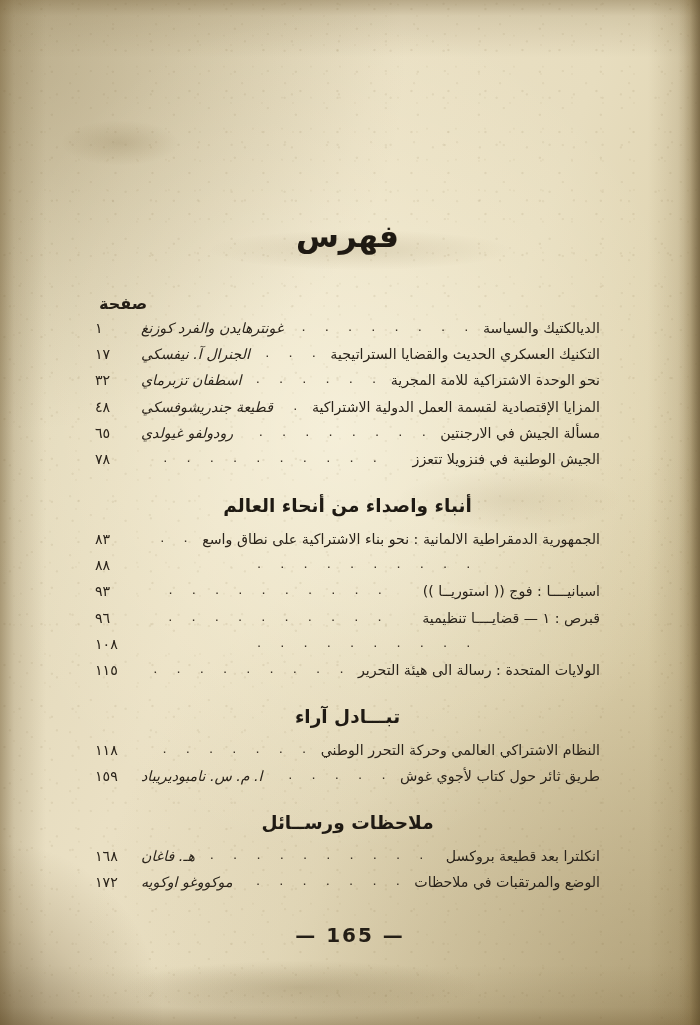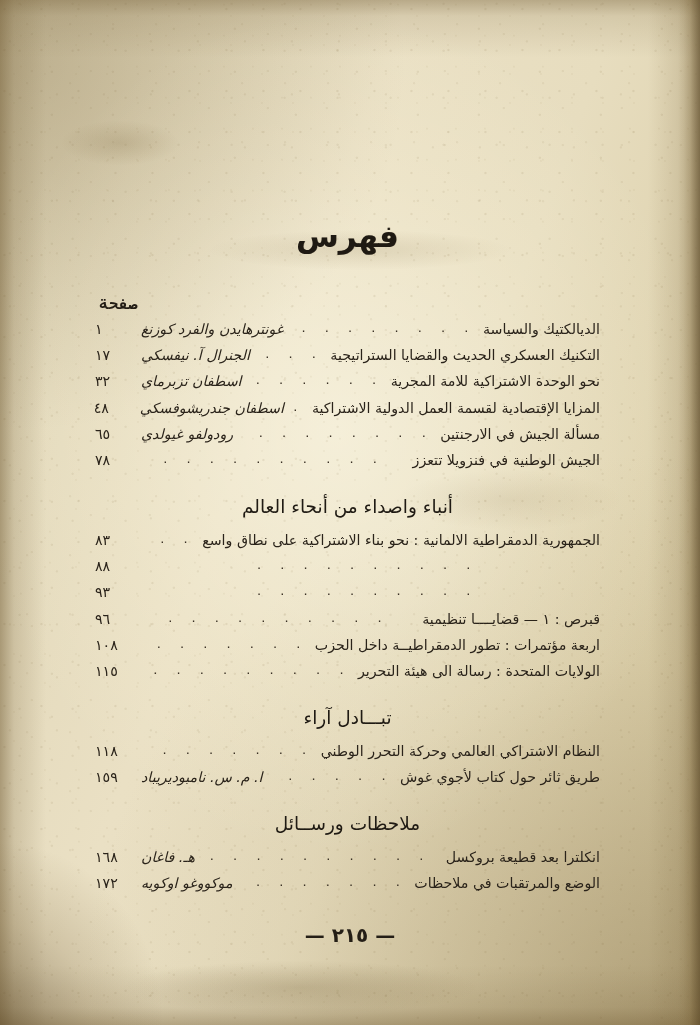--- a/index.html
+++ b/index.html
@@ -97,21 +97,20 @@
     text-shadow: 0.4px 0.4px 0 rgba(60,48,30,0.35);
   }
 
   .col-header {
     margin-top: 40px;
     font-size: 16px;
     font-weight: bold;
     text-align: left;
     padding-left: 4px;
     color: #241e16;
-    font-family: Liberation Mono, monospace;
   }
 
   .entries { margin-top: 6px; }
 
   .entry {
     display: flex;
     align-items: baseline;
     font-size: 14.2px;
     line-height: 1.32;
     margin-bottom: 7.5px;
@@ -139,21 +138,21 @@
     flex: 0 0 auto;
     width: 40px;
     text-align: left;
     direction: rtl;
     letter-spacing: 0.5px;
   }
 
   .section-head {
     text-align: center;
     font-size: 18.5px;
-    font-weight: normal;
+    font-weight: bold;
     margin: 26px 0 14px 0;
     color: #1f1a13;
     letter-spacing: 0.5px;
   }
 
   .footer {
     position: absolute;
     left: 0; right: 0;
     bottom: 78px;
     text-align: center;
@@ -195,21 +194,21 @@
           </div>
           <div class="entry">
             <span class="entry-title">نحو الوحدة الاشتراكية للامة المجرية</span>
             <span class="entry-leader">. . . . . . . . . .</span>
             <span class="entry-author">اسطفان تزبرماي</span>
             <span class="entry-page">٣٢</span>
           </div>
           <div class="entry">
             <span class="entry-title">المزايا الإقتصادية لقسمة العمل الدولية الاشتراكية</span>
             <span class="entry-leader">. . . . . . . . . .</span>
-            <span class="entry-author">اسطفان جندريشوفسكي</span>
+            <span class="entry-author">قطيعة جندريشوفسكي</span>
             <span class="entry-page">٤٨</span>
           </div>
           <div class="entry">
             <span class="entry-title">مسألة الجيش في الارجنتين</span>
             <span class="entry-leader">. . . . . . . . . .</span>
             <span class="entry-author">رودولفو غيولدي</span>
             <span class="entry-page">٦٥</span>
           </div>
           <div class="entry">
             <span class="entry-title">الجيش الوطنية في فنزويلا تتعزز</span>
@@ -222,30 +221,30 @@
           <div class="entry">
             <span class="entry-title">الجمهورية الدمقراطية الالمانية : نحو بناء الاشتراكية على نطاق واسع</span>
             <span class="entry-leader">. . . . . . . . . .</span>
             <span class="entry-page">٨٣</span>
           </div>
           <div class="entry">
             <span class="entry-leader">. . . . . . . . . .</span>
             <span class="entry-page">٨٨</span>
           </div>
           <div class="entry">
+            <span class="entry-title">اسبانيــــا : فوج (( استوريــا ))</span>
             <span class="entry-leader">. . . . . . . . . .</span>
             <span class="entry-page">٩٣</span>
           </div>
           <div class="entry">
             <span class="entry-title">قبرص : ١ — قضايــــا تنظيمية</span>
             <span class="entry-leader">. . . . . . . . . .</span>
             <span class="entry-page">٩٦</span>
           </div>
           <div class="entry">
-            <span class="entry-title">اربعة مؤتمرات : تطور الدمقراطيــة داخل الحزب</span>
             <span class="entry-leader">. . . . . . . . . .</span>
             <span class="entry-page">١٠٨</span>
           </div>
           <div class="entry">
             <span class="entry-title">الولايات المتحدة : رسالة الى هيئة التحرير</span>
             <span class="entry-leader">. . . . . . . . . .</span>
             <span class="entry-page">١١٥</span>
           </div>
         </div>
         <div class="section-head">تبـــادل آراء</div>
@@ -275,14 +274,14 @@
           <div class="entry">
             <span class="entry-title">الوضع والمرتقبات في ملاحظات</span>
             <span class="entry-leader">. . . . . . . . . .</span>
             <span class="entry-author">موكووغو اوكويه</span>
             <span class="entry-page">١٧٢</span>
           </div>
         </div>
       </div>
   </div>
 
-  <div class="footer">— ٢١٥ —</div>
+  <div class="footer">— 165 —</div>
 </div>
 
 </body></html>

